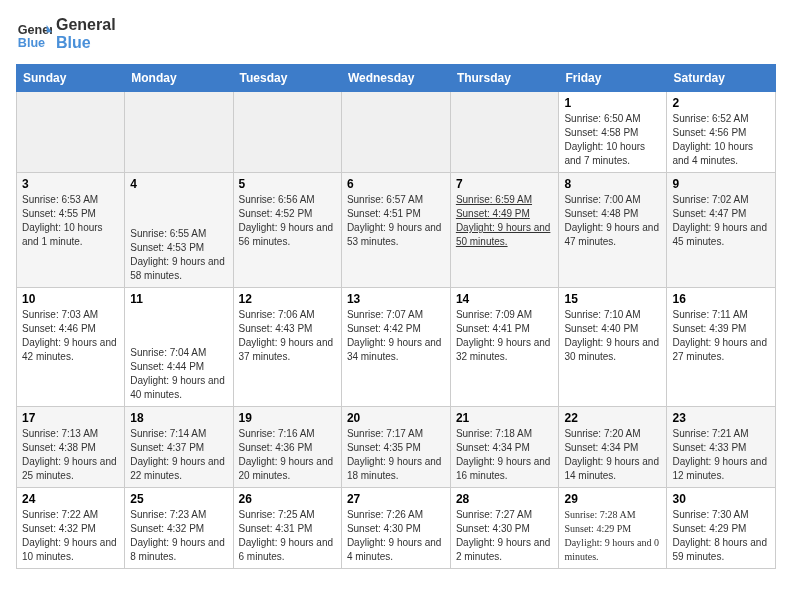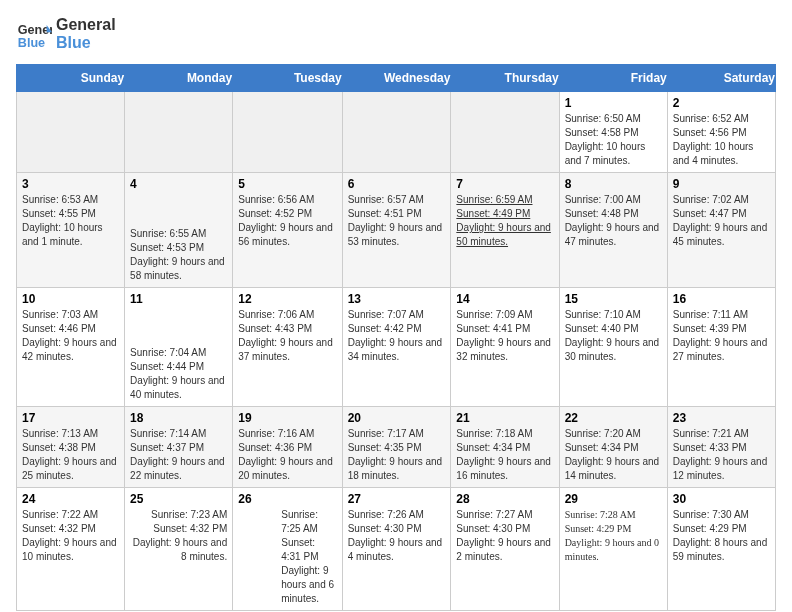--- a/index.html
+++ b/index.html
@@ -38,22 +38,22 @@
       color: #555;
     }
     .calendar {
       width: 100%;
       border-collapse: collapse;
       font-size: 11px;
     }
     .calendar th {
       background-color: #3d7cc9;
       color: #fff;
-      text-align: right;
-      padding: 6px 0;
+      text-align: left;
+      padding: 6px 6px;
       font-size: 12px;
       border: 1px solid #3d7cc9;
     }
     .calendar td {
       border: 1px solid #ccc;
       vertical-align: top;
       padding: 4px 5px;
       width: 110px;
       min-height: 80px;
       background: #fff;
@@ -263,27 +263,27 @@
       </tr>
       <tr>
         <td>
           <span class="day-number">24</span>
           <div class="day-info" style="white-space: pre-line;">Sunrise: 7:22 AM
 Sunset: 4:32 PM
 Daylight: 9 hours and 10 minutes.</div>
         </td>
         <td>
           <span class="day-number">25</span>
-          <div class="day-info" style="white-space: pre-line; text-align: right;">Sunrise: 7:23 AM
+          <div class="day-info" style="white-space: pre-line;">Sunrise: 7:23 AM
 Sunset: 4:32 PM
 Daylight: 9 hours and 8 minutes.</div>
         </td>
         <td>
           <span class="day-number">26</span>
-          <div class="day-info" style="white-space: pre-line; margin-left: 43px;">Sunrise: 7:25 AM
+          <div class="day-info" style="white-space: pre-line;">Sunrise: 7:25 AM
 Sunset: 4:31 PM
 Daylight: 9 hours and 6 minutes.</div>
         </td>
         <td>
           <span class="day-number">27</span>
           <div class="day-info" style="white-space: pre-line;">Sunrise: 7:26 AM
 Sunset: 4:30 PM
 Daylight: 9 hours and 4 minutes.</div>
         </td>
         <td>

